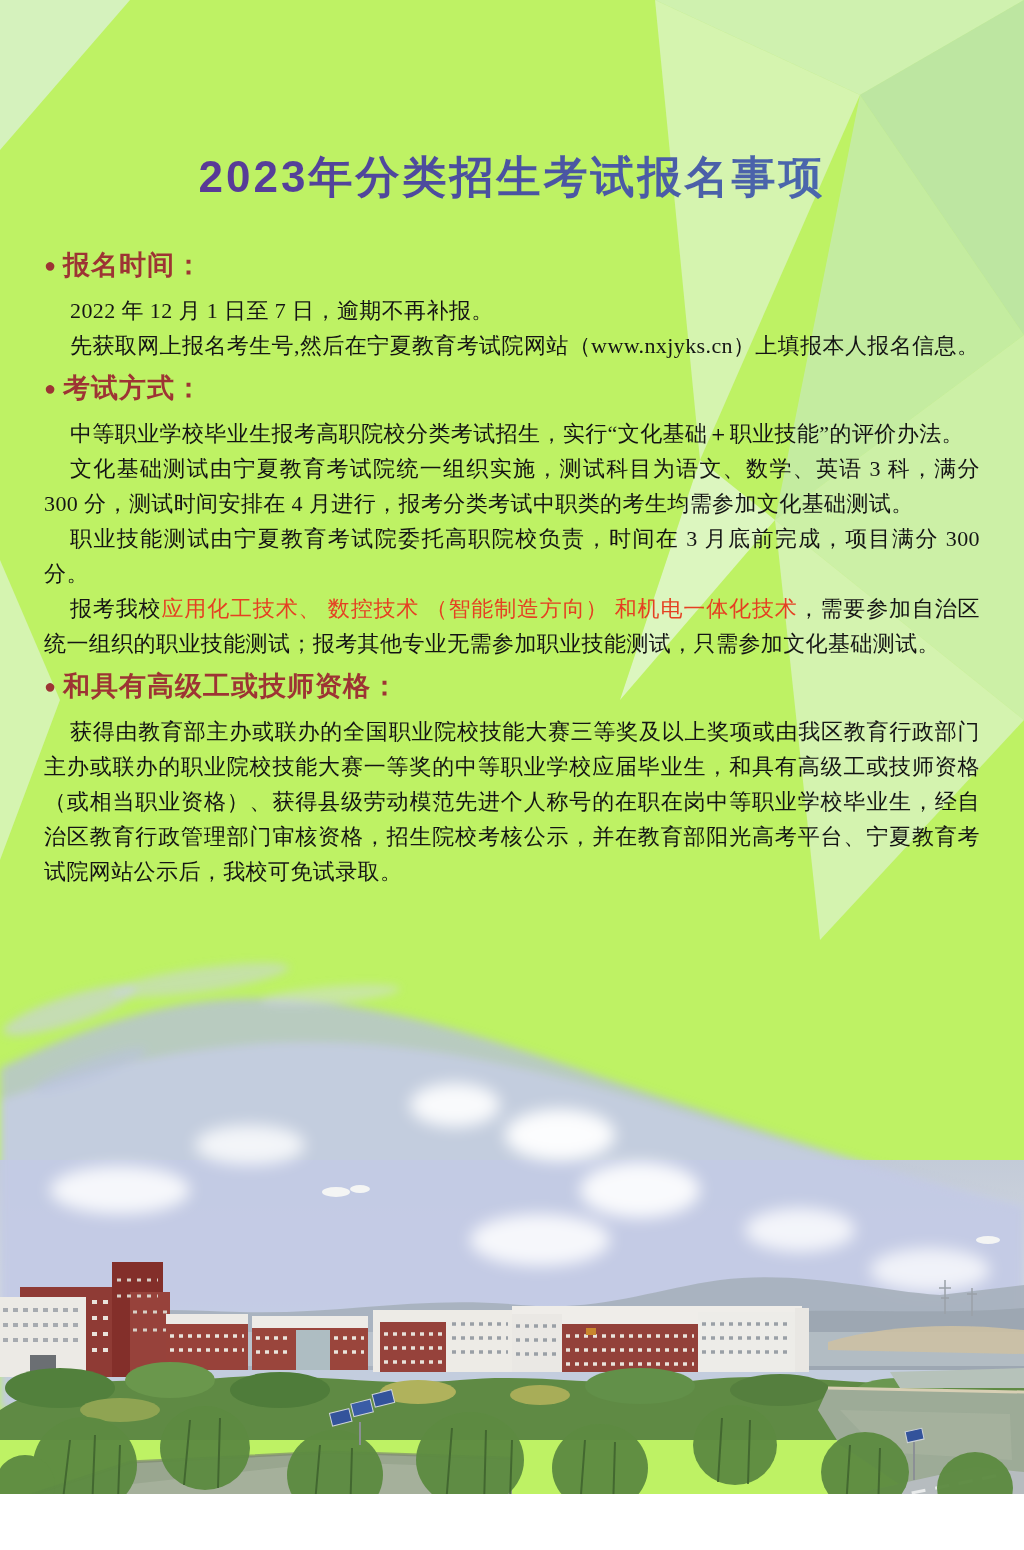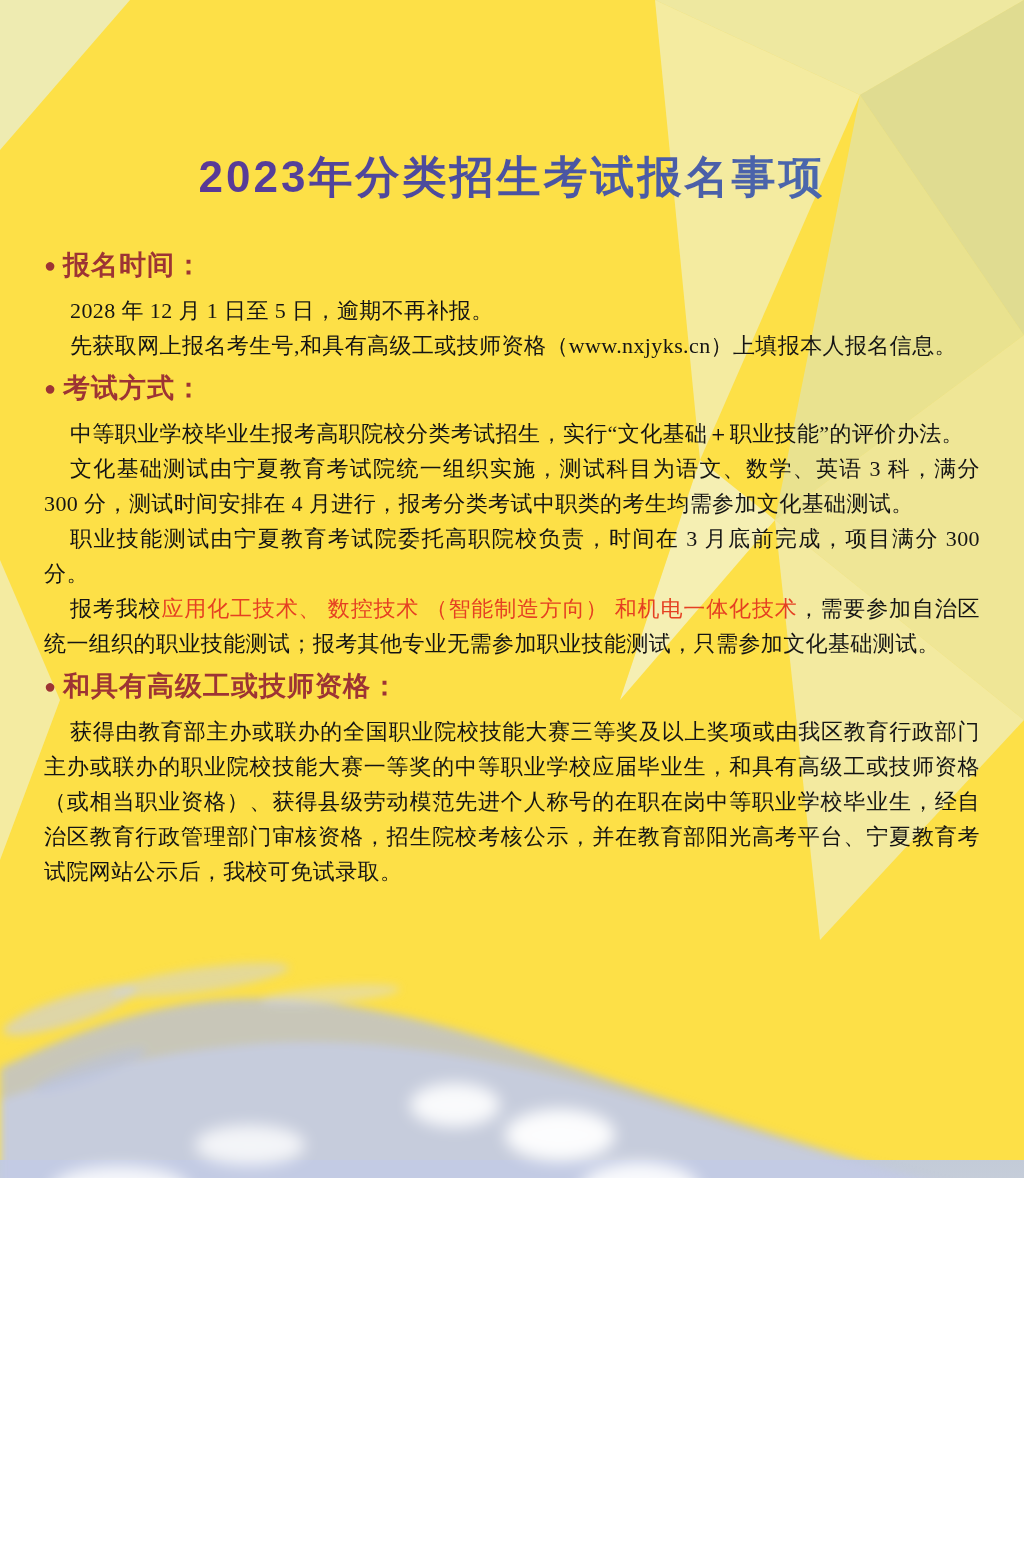--- a/index.html
+++ b/index.html
@@ -1,19 +1,19 @@
 <!DOCTYPE html>
 <html><head>
 <meta charset="utf-8">
 <style>
   html,body { margin:0; padding:0; }
   .page {
     position:relative;
-    width:1024px; height:1178px;
-    background:#fde047;
+    width:1024px; height:1494px;
+    background:#bef264;
     overflow:hidden;
     font-family:"Liberation Serif","DejaVu Serif",serif;
   }
   
   .facet { position:absolute; left:0; top:0; width:1024px; height:1550px; }
   .f1 { clip-path:polygon(860px 95px,1024px 0px,1024px 335px); background:rgba(188,216,234,.45); }
   .f2 { clip-path:polygon(860px 95px,1024px 335px,775px 520px); background:rgba(205,228,242,.42); }
   .f3 { clip-path:polygon(860px 95px,655px 0px,1024px 0px); background:rgba(224,240,249,.5); }
   .f4 { clip-path:polygon(860px 95px,655px 0px,700px 460px); background:rgba(235,245,250,.5); }
   .f5 { clip-path:polygon(775px 520px,1024px 335px,1024px 720px); background:rgba(222,238,247,.45); }
@@ -279,25 +279,25 @@
   </div>
 
   <div class="content">
 
     <h1 class="title">2023年分类招生考试报名事项</h1>
 
     <div>
       <div class="sec-head">
         <span class="bullet" style="color: rgb(157, 52, 52);">●</span><span style="color: rgb(157, 52, 52);">报名时间：</span>
       </div>
-      <p class="body"><span style="color: rgb(20, 20, 20);">2028 年 12 月 1 日至 5 日，逾期不再补报。</span></p>
+      <p class="body"><span style="color: rgb(20, 20, 20);">2022 年 12 月 1 日至 7 日，逾期不再补报。</span></p>
     </div>
 
     <div>
-      <p class="body"><span style="color: rgb(20, 20, 20);">先获取网上报名考生号,和具有高级工或技师资格（www.nxjyks.cn）上填报本人报名信息。</span></p>
+      <p class="body"><span style="color: rgb(20, 20, 20);">先获取网上报名考生号,然后在宁夏教育考试院网站（www.nxjyks.cn）上填报本人报名信息。</span></p>
     </div>
 
     <div>
       <div class="sec-head">
         <span class="bullet" style="color: rgb(157, 52, 52);">●</span><span style="color: rgb(157, 52, 52);">考试方式：</span>
       </div>
       <p class="body"><span style="color: rgb(20, 20, 20);">中等职业学校毕业生报考高职院校分类考试招生，实行“文化基础＋职业技能”的评价办法。</span></p>
       <p class="body"><span style="color: rgb(20, 20, 20);">文化基础测试由宁夏教育考试院统一组织实施，测试科目为语文、数学、英语 3 科，满分 300 分，测试时间安排在 4 月进行，报考分类考试中职类的考生均需参加文化基础测试。</span></p>
       <p class="body"><span style="color: rgb(20, 20, 20);">职业技能测试由宁夏教育考试院委托高职院校负责，时间在 3 月底前完成，项目满分 300 分。</span></p>
       <p class="body"><span style="color: rgb(20, 20, 20); font-family: Liberation Serif, serif;">报考我校</span><span style="color: rgb(229, 64, 34);">应用化工技术、 数控技术 （智能制造方向） 和机电一体化技术</span><span style="color: rgb(20, 20, 20);">，需要参加自治区统一组织的职业技能测试；报考其他专业无需参加职业技能测试，只需参加文化基础测试。</span></p>

